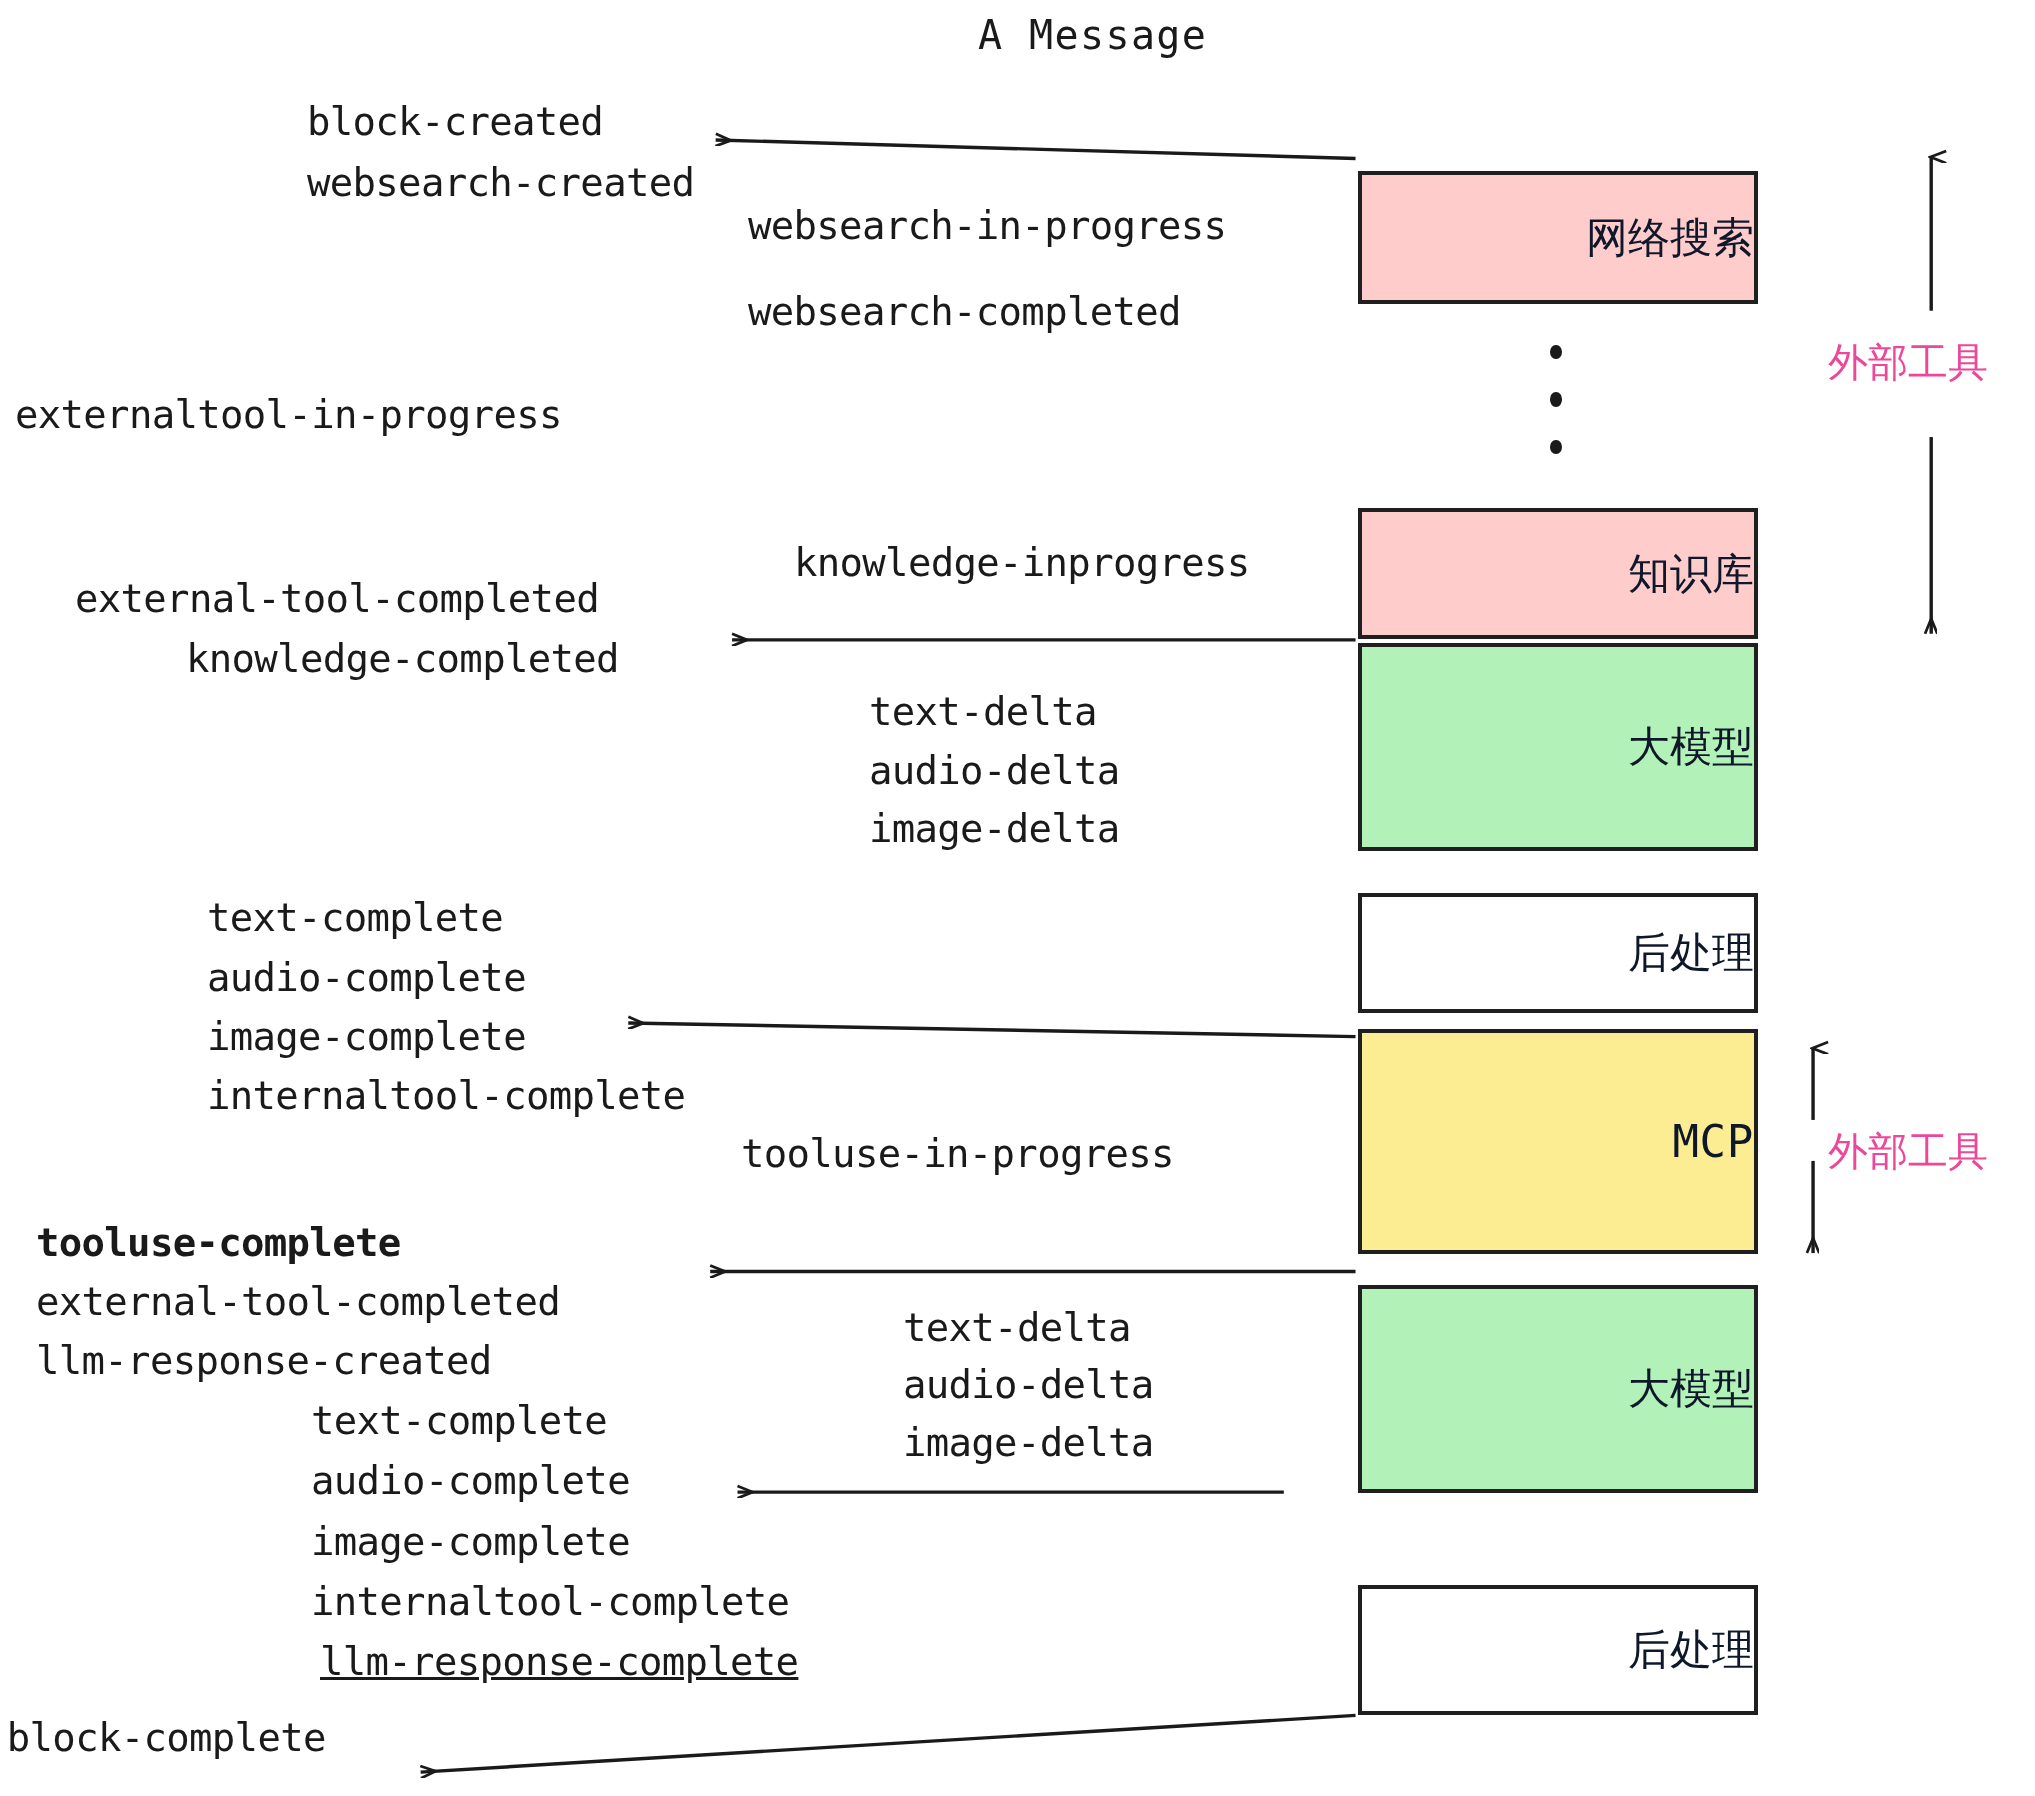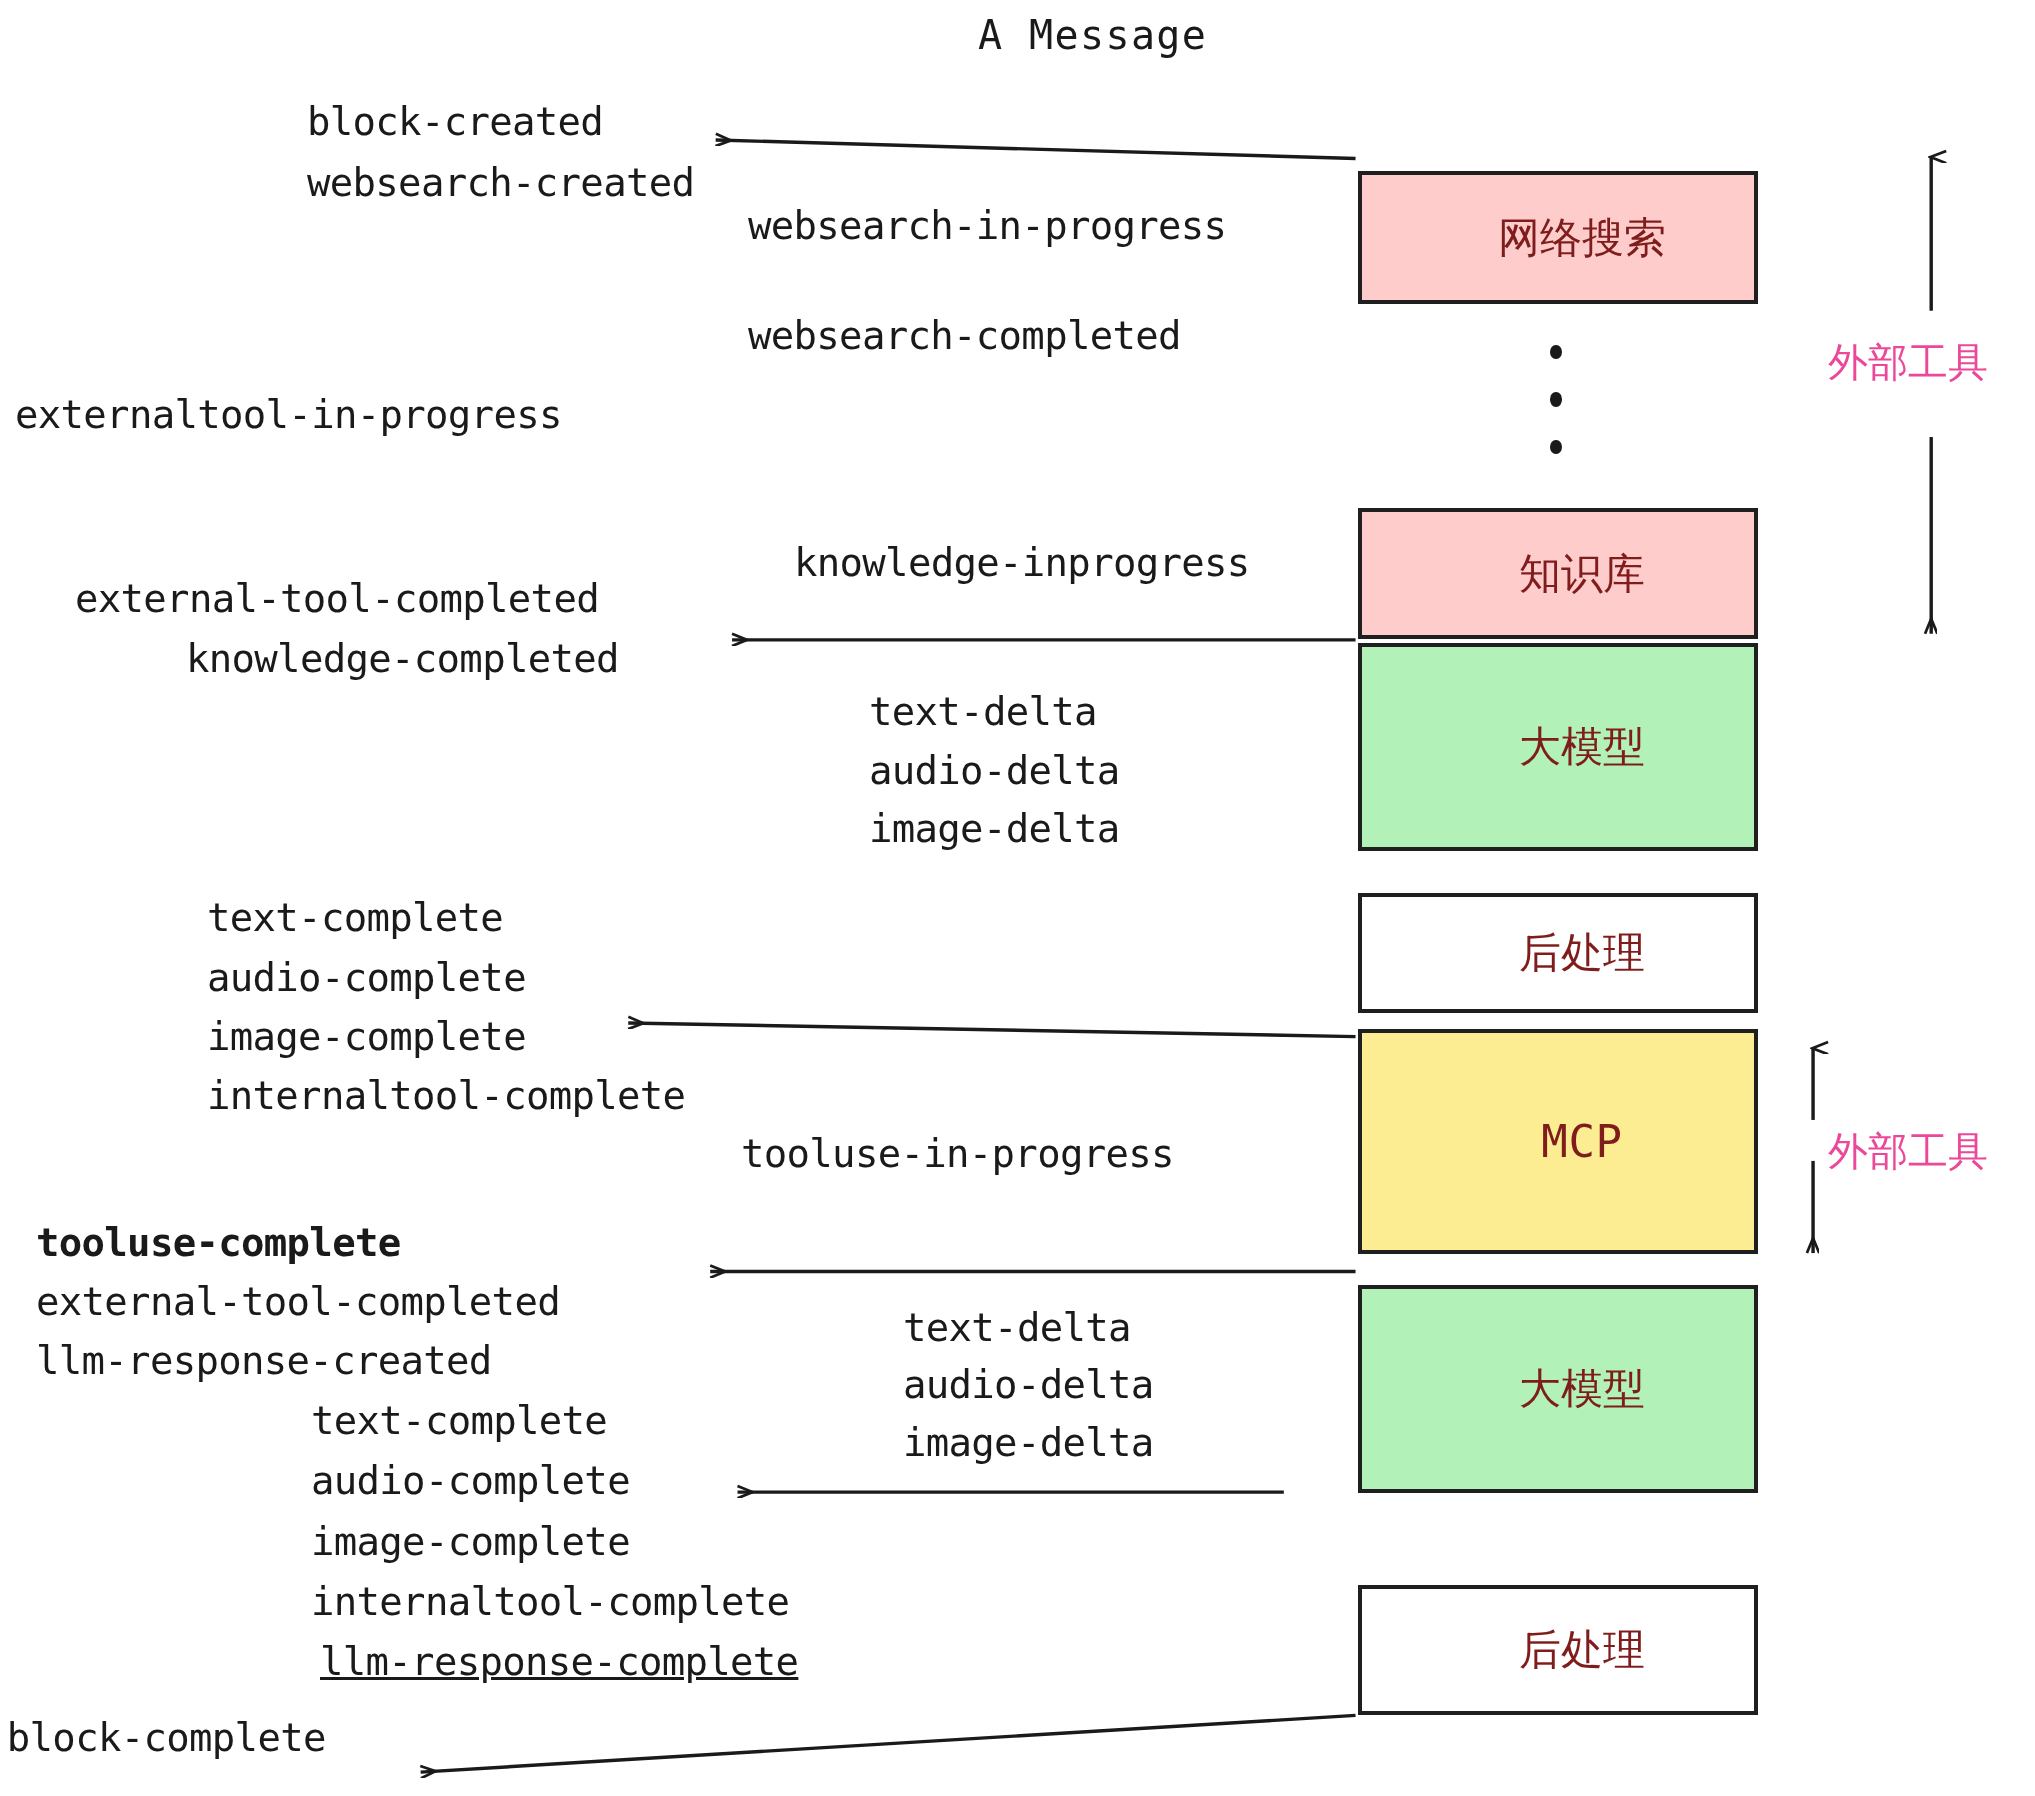--- a/index.html
+++ b/index.html
@@ -31,24 +31,24 @@
     font-family: "DejaVu Sans Mono", monospace;
     font-size: 40px;
     letter-spacing: 1.4px;
   }
   .box {
     position: absolute;
     border: 4.1px solid #1f1f1f;
     box-sizing: border-box;
     display: flex;
     align-items: center;
-    justify-content: center;
+    justify-content: flex-end;
     font-family: "DejaVu Sans", sans-serif;
     font-size: 42px;
-    color: #7f1d1d;
+    color: #0f172a;
     padding-left: 48px;
   }
   .box.mcp-box {
     font-family: "DejaVu Sans Mono", monospace;
     font-size: 44px;
     letter-spacing: 0.7px;
   }
   .side-label {
     position: absolute;
     white-space: nowrap;
@@ -120,21 +120,21 @@
       <i></i>
   </div>
 
   <div class="side-label" style="left:1828px; top:335px;">外部工具</div>
 
   <div class="side-label" style="left:1828px; top:1124px;">外部工具</div>
 
   <div class="evt" style="left:307px;  top:102px;">block-created</div>
   <div class="evt" style="left:748px; top:206px;">websearch-in-progress</div>
   <div class="evt" style="left:307px;  top:163px;">websearch-created</div>
-  <div class="evt" style="left:748px; top:292px;margin-top:24px;">websearch-completed</div>
+  <div class="evt" style="left:748px; top:292px;">websearch-completed</div>
   <div class="evt" style="left:15px;   top:395px;">externaltool-in-progress</div>
   <div class="evt" style="left:766px; top:543px;margin-left:28px;">knowledge-inprogress</div>
   <div class="evt" style="left:75px;  top:579px;">external-tool-completed</div>
   <div class="evt" style="left:186px;  top:639px;">knowledge-completed</div>
   <div class="evt" style="left:869px; top:692px;">text-delta</div>
   <div class="evt" style="left:869px; top:751px;">audio-delta</div>
   <div class="evt" style="left:869px; top:809px;">image-delta</div>
   <div class="evt" style="left:207px;  top:898px;">text-complete</div>
   <div class="evt" style="left:207px;  top:958px;">audio-complete</div>
   <div class="evt" style="left:207px;  top:1017px;">image-complete</div>

